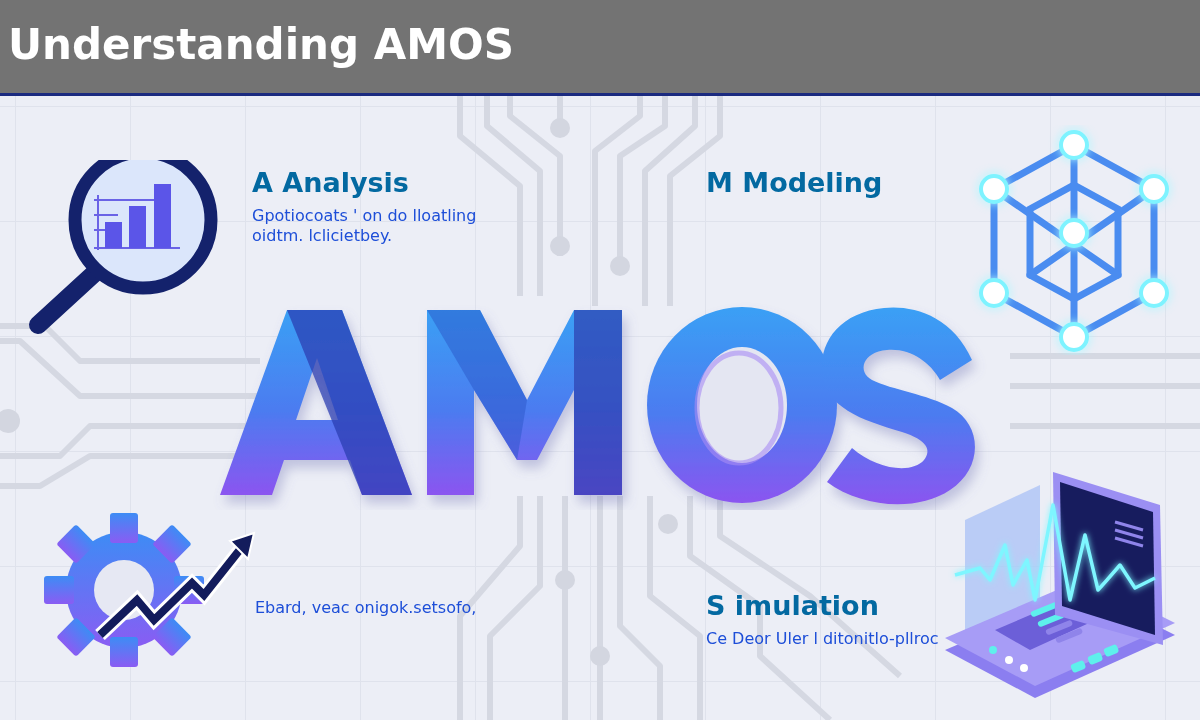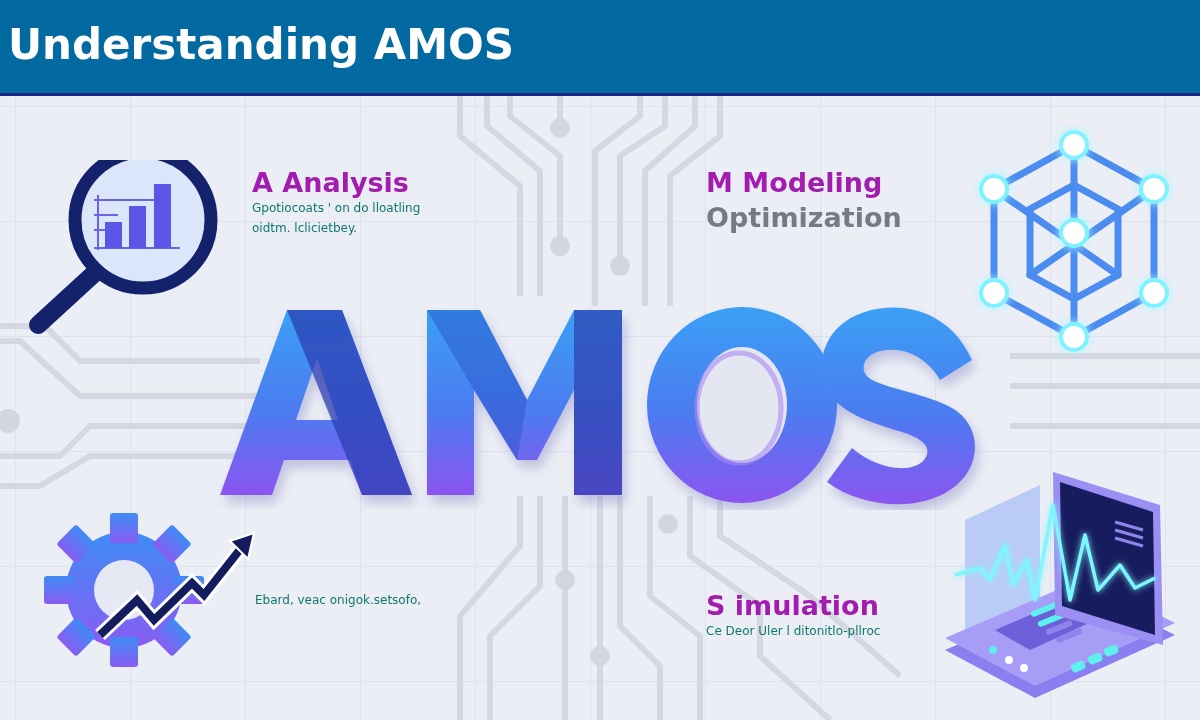--- a/index.html
+++ b/index.html
@@ -4,47 +4,47 @@
 <style>
   * { box-sizing: border-box; margin: 0; padding: 0; }
   html, body { width: 1200px; height: 720px; overflow: hidden; }
   body {
     position: relative;
     background: #e9ebf4;
     font-family: "DejaVu Sans", "Liberation Sans", sans-serif;
   }
   .header {
     position: absolute; left: 0; top: 0; width: 1200px; height: 96px;
-    background: #0369a1;
+    background: #737373;
     border-bottom: 3px solid #1b2a80;
   }
   .header-title {
     position: absolute; left: 8px; top: 20px;
     color: #ffffff; font-size: 42px; font-weight: bold;
     letter-spacing: 0px;
   }
   .canvas {
     position: absolute; left: 0; top: 96px; width: 1200px; height: 624px;
     background-color: #eceef6;
     background-image:
       linear-gradient(#dfe2ec 1px, transparent 1px),
       linear-gradient(90deg, #dfe2ec 1px, transparent 1px);
     background-size: 115px 115px;
     background-position: 15px 10px;
   }
   svg.circuit { position: absolute; left: 0; top: 96px; }
   .section { position: absolute; }
   .section-title {
-    font-size: 27px; font-weight: bold; color: #a21caf; white-space: nowrap;
+    font-size: 27px; font-weight: bold; color: #0369a1; white-space: nowrap;
   }
   .section-subtitle {
     font-size: 27px; font-weight: bold; color: #767a86; white-space: nowrap; margin-top: 4px;
   }
   .section-desc {
-    font-size: 12px; color: #0f766e; line-height: 20px; white-space: nowrap;
+    font-size: 16px; color: #1d4ed8; line-height: 20px; margin-top: 8px; white-space: nowrap;
   }
   .big-word {
     position: absolute; left: 212px; top: 290px; width: 780px; height: 220px;
   }
   .icon { position: absolute; }
 </style>
 </head>
 <body>
 
 <div class="header">
@@ -112,21 +112,20 @@
 <div class="section" style="left:252px;top:167px">
   <div class="section-title">A Analysis</div>
   <div class="section-desc">
     <div>Gpotiocoats ' on do lloatling</div>
     <div>oidtm. lclicietbey.</div>
   </div>
 </div>
 
 <div class="section" style="left:706px;top:167px">
   <div class="section-title">M Modeling</div>
-  <div class="section-subtitle">Optimization</div>
 </div>
 
 <svg class="icon" style="left:970px;top:125px" width="215" height="230" viewBox="0 0 215 230">
   <defs>
     <filter id="glow" x="-50%" y="-50%" width="200%" height="200%">
       <feGaussianBlur stdDeviation="5" result="b"></feGaussianBlur>
       <feMerge>
           <feMergeNode in="b"></feMergeNode>
           <feMergeNode in="SourceGraphic"></feMergeNode>
         </feMerge>

